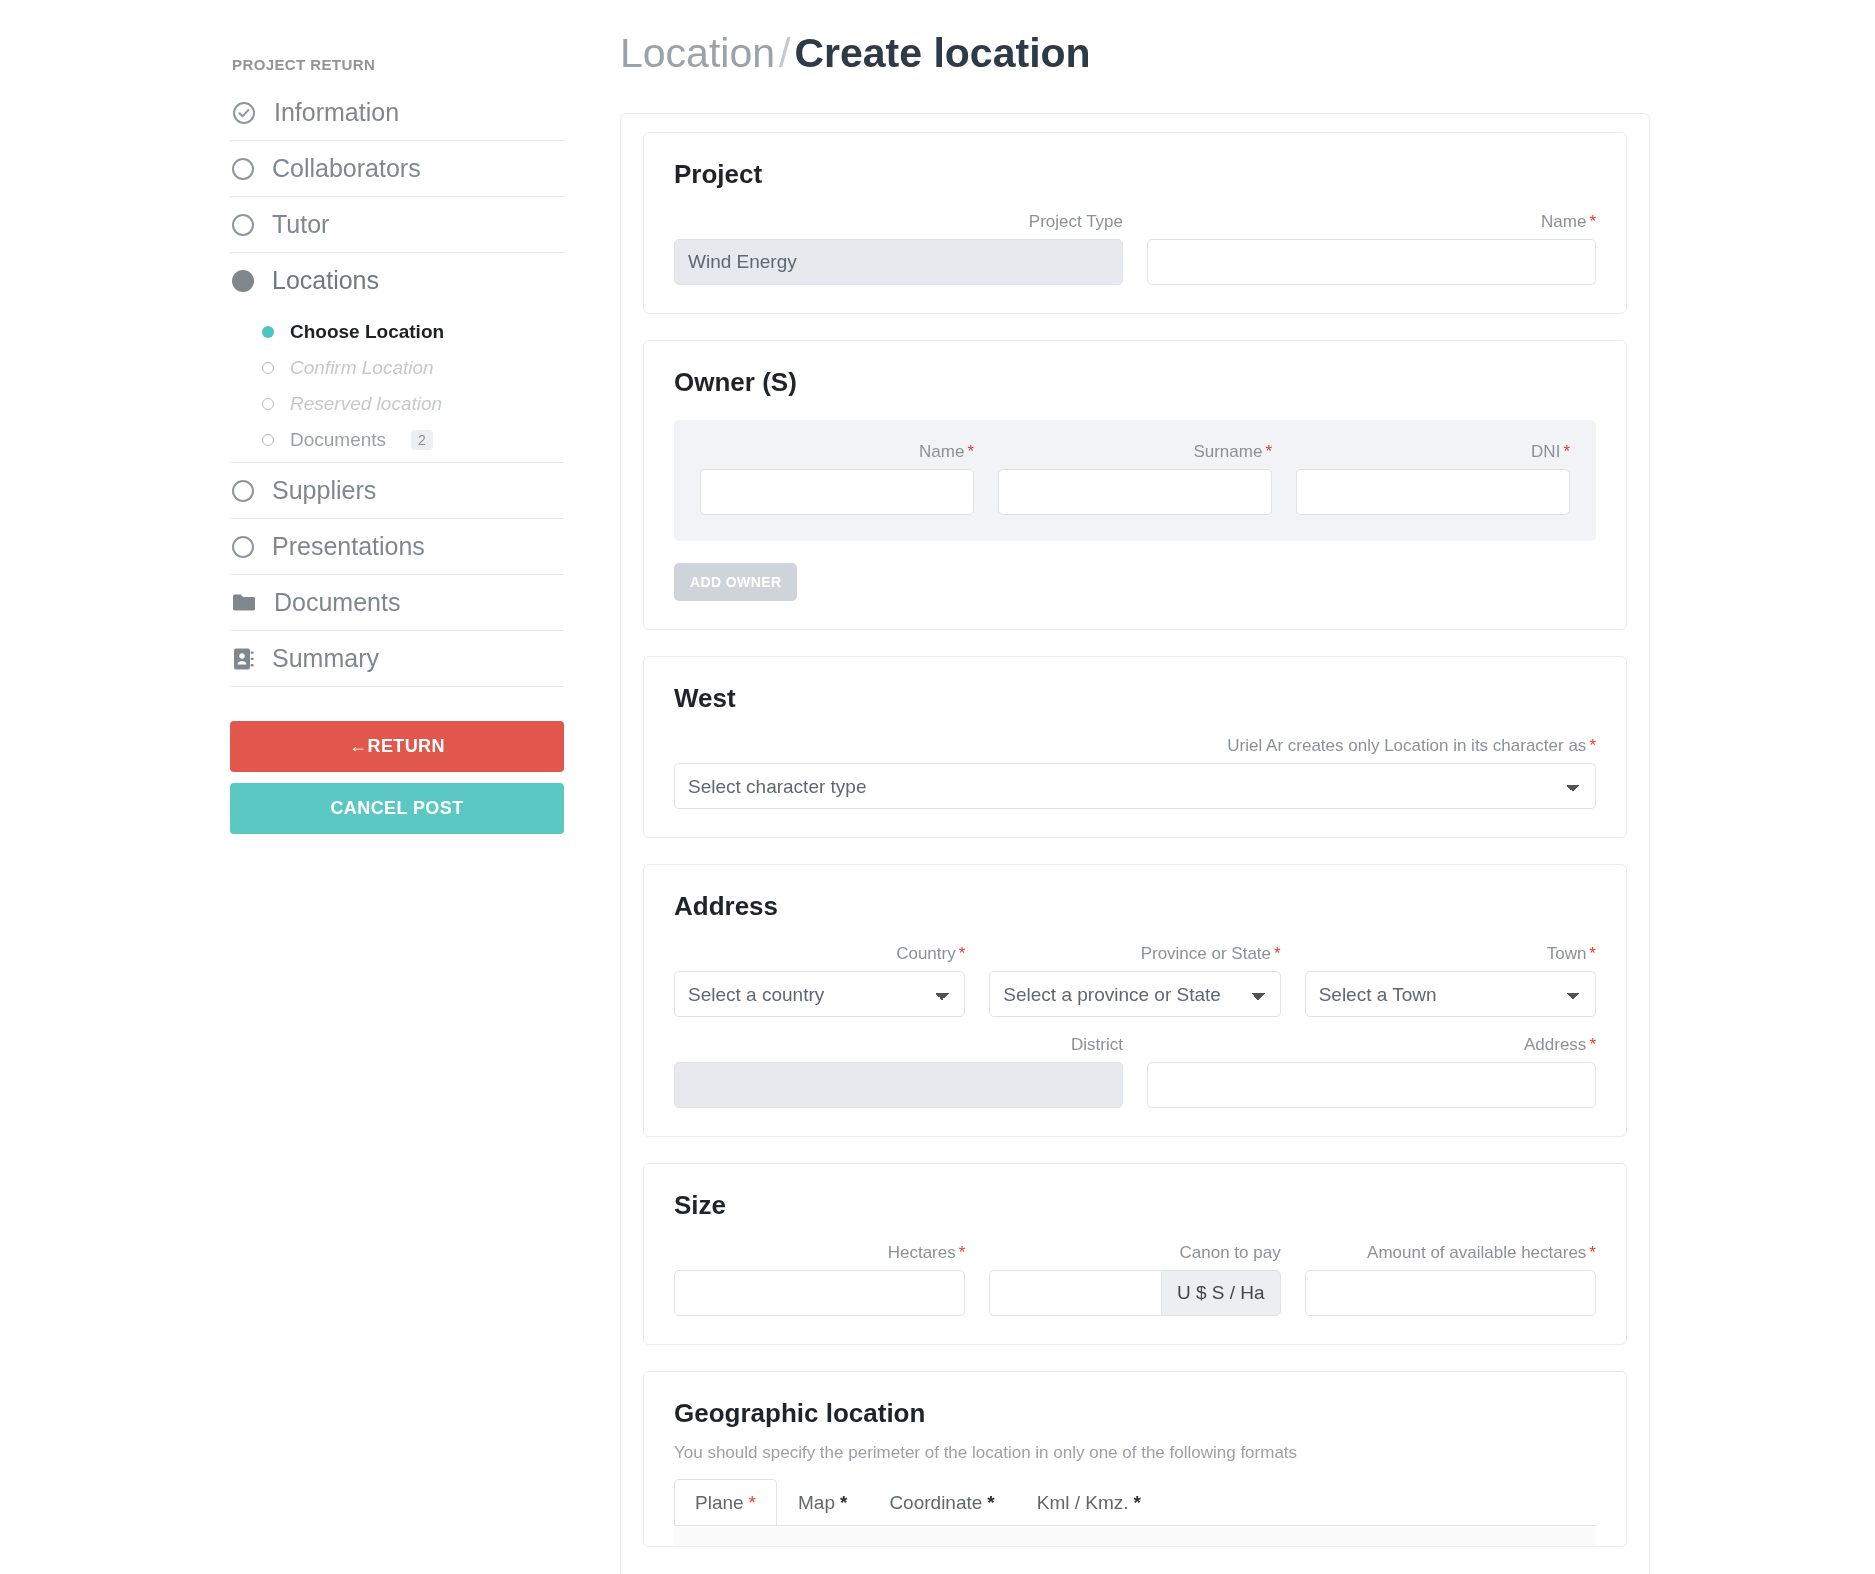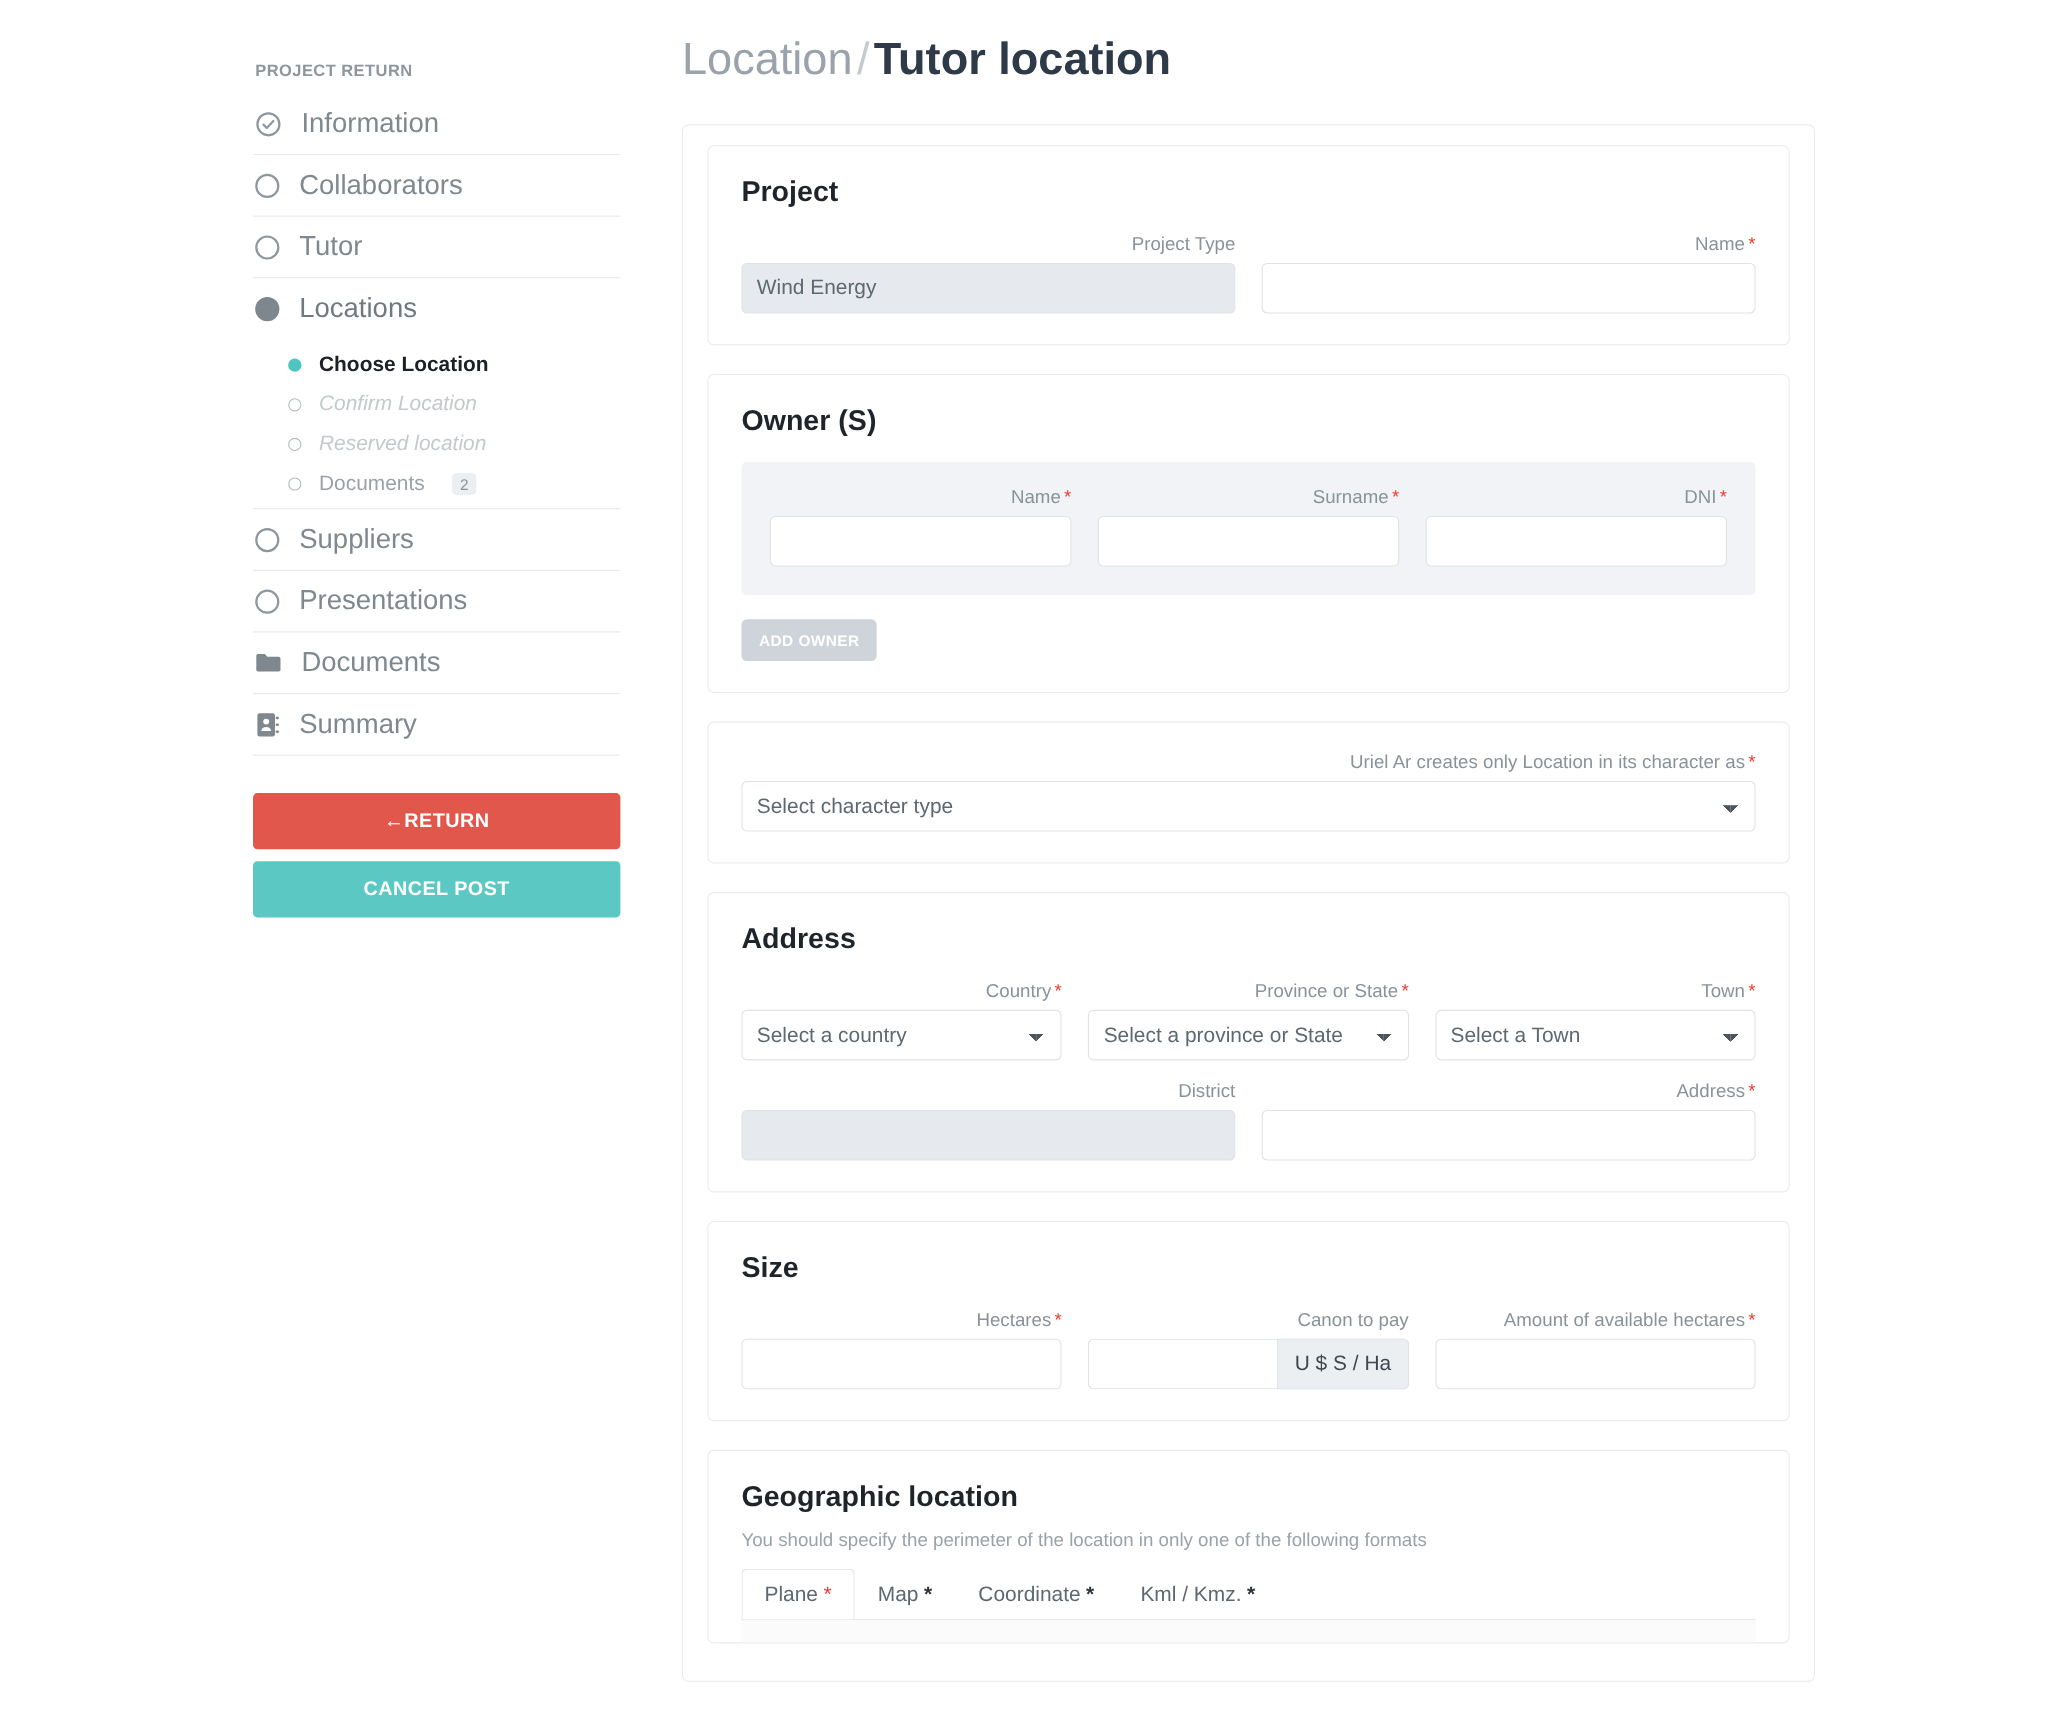--- a/index.html
+++ b/index.html
@@ -332,21 +332,21 @@
 
     <button class="btn-block btn-return">
       <span>←</span><span>RETURN</span>
     </button>
     <button class="btn-block btn-cancel">CANCEL POST</button>
   </div>
 
   <div class="main">
 
     <h1 class="page-head">
-      <span>Location</span><span class="sep">/</span><strong>Tutor location</strong>
+      <span>Location</span><span class="sep">/</span><strong>Create location</strong>
     </h1>
 
     <div class="outer-card">
 
       <div class="card">
         <h2 class="card-title">Project</h2>
         <div class="row">
           <div class="field w-half">
             <label class="lbl">Project Type</label>
             <input class="ctrl disabled" type="text" disabled="" value="Wind Energy" style="">
@@ -373,20 +373,21 @@
             <div class="field">
               <label class="lbl"><span>DNI</span><span class="req">*</span></label>
               <input class="ctrl" type="text" value="" style="">
             </div>
           </div>
         </div>
         <button class="btn-add-owner">ADD OWNER</button>
       </div>
 
       <div class="card">
+        <h2 class="card-title">West</h2>
         <div class="field">
           <label class="lbl"><span>Uriel Ar creates only Location in its character as</span><span class="req">*</span></label>
           <select class="ctrl">
             <option>Select character type</option>
           </select>
         </div>
       </div>
 
       <div class="card">
         <h2 class="card-title">Address</h2>

